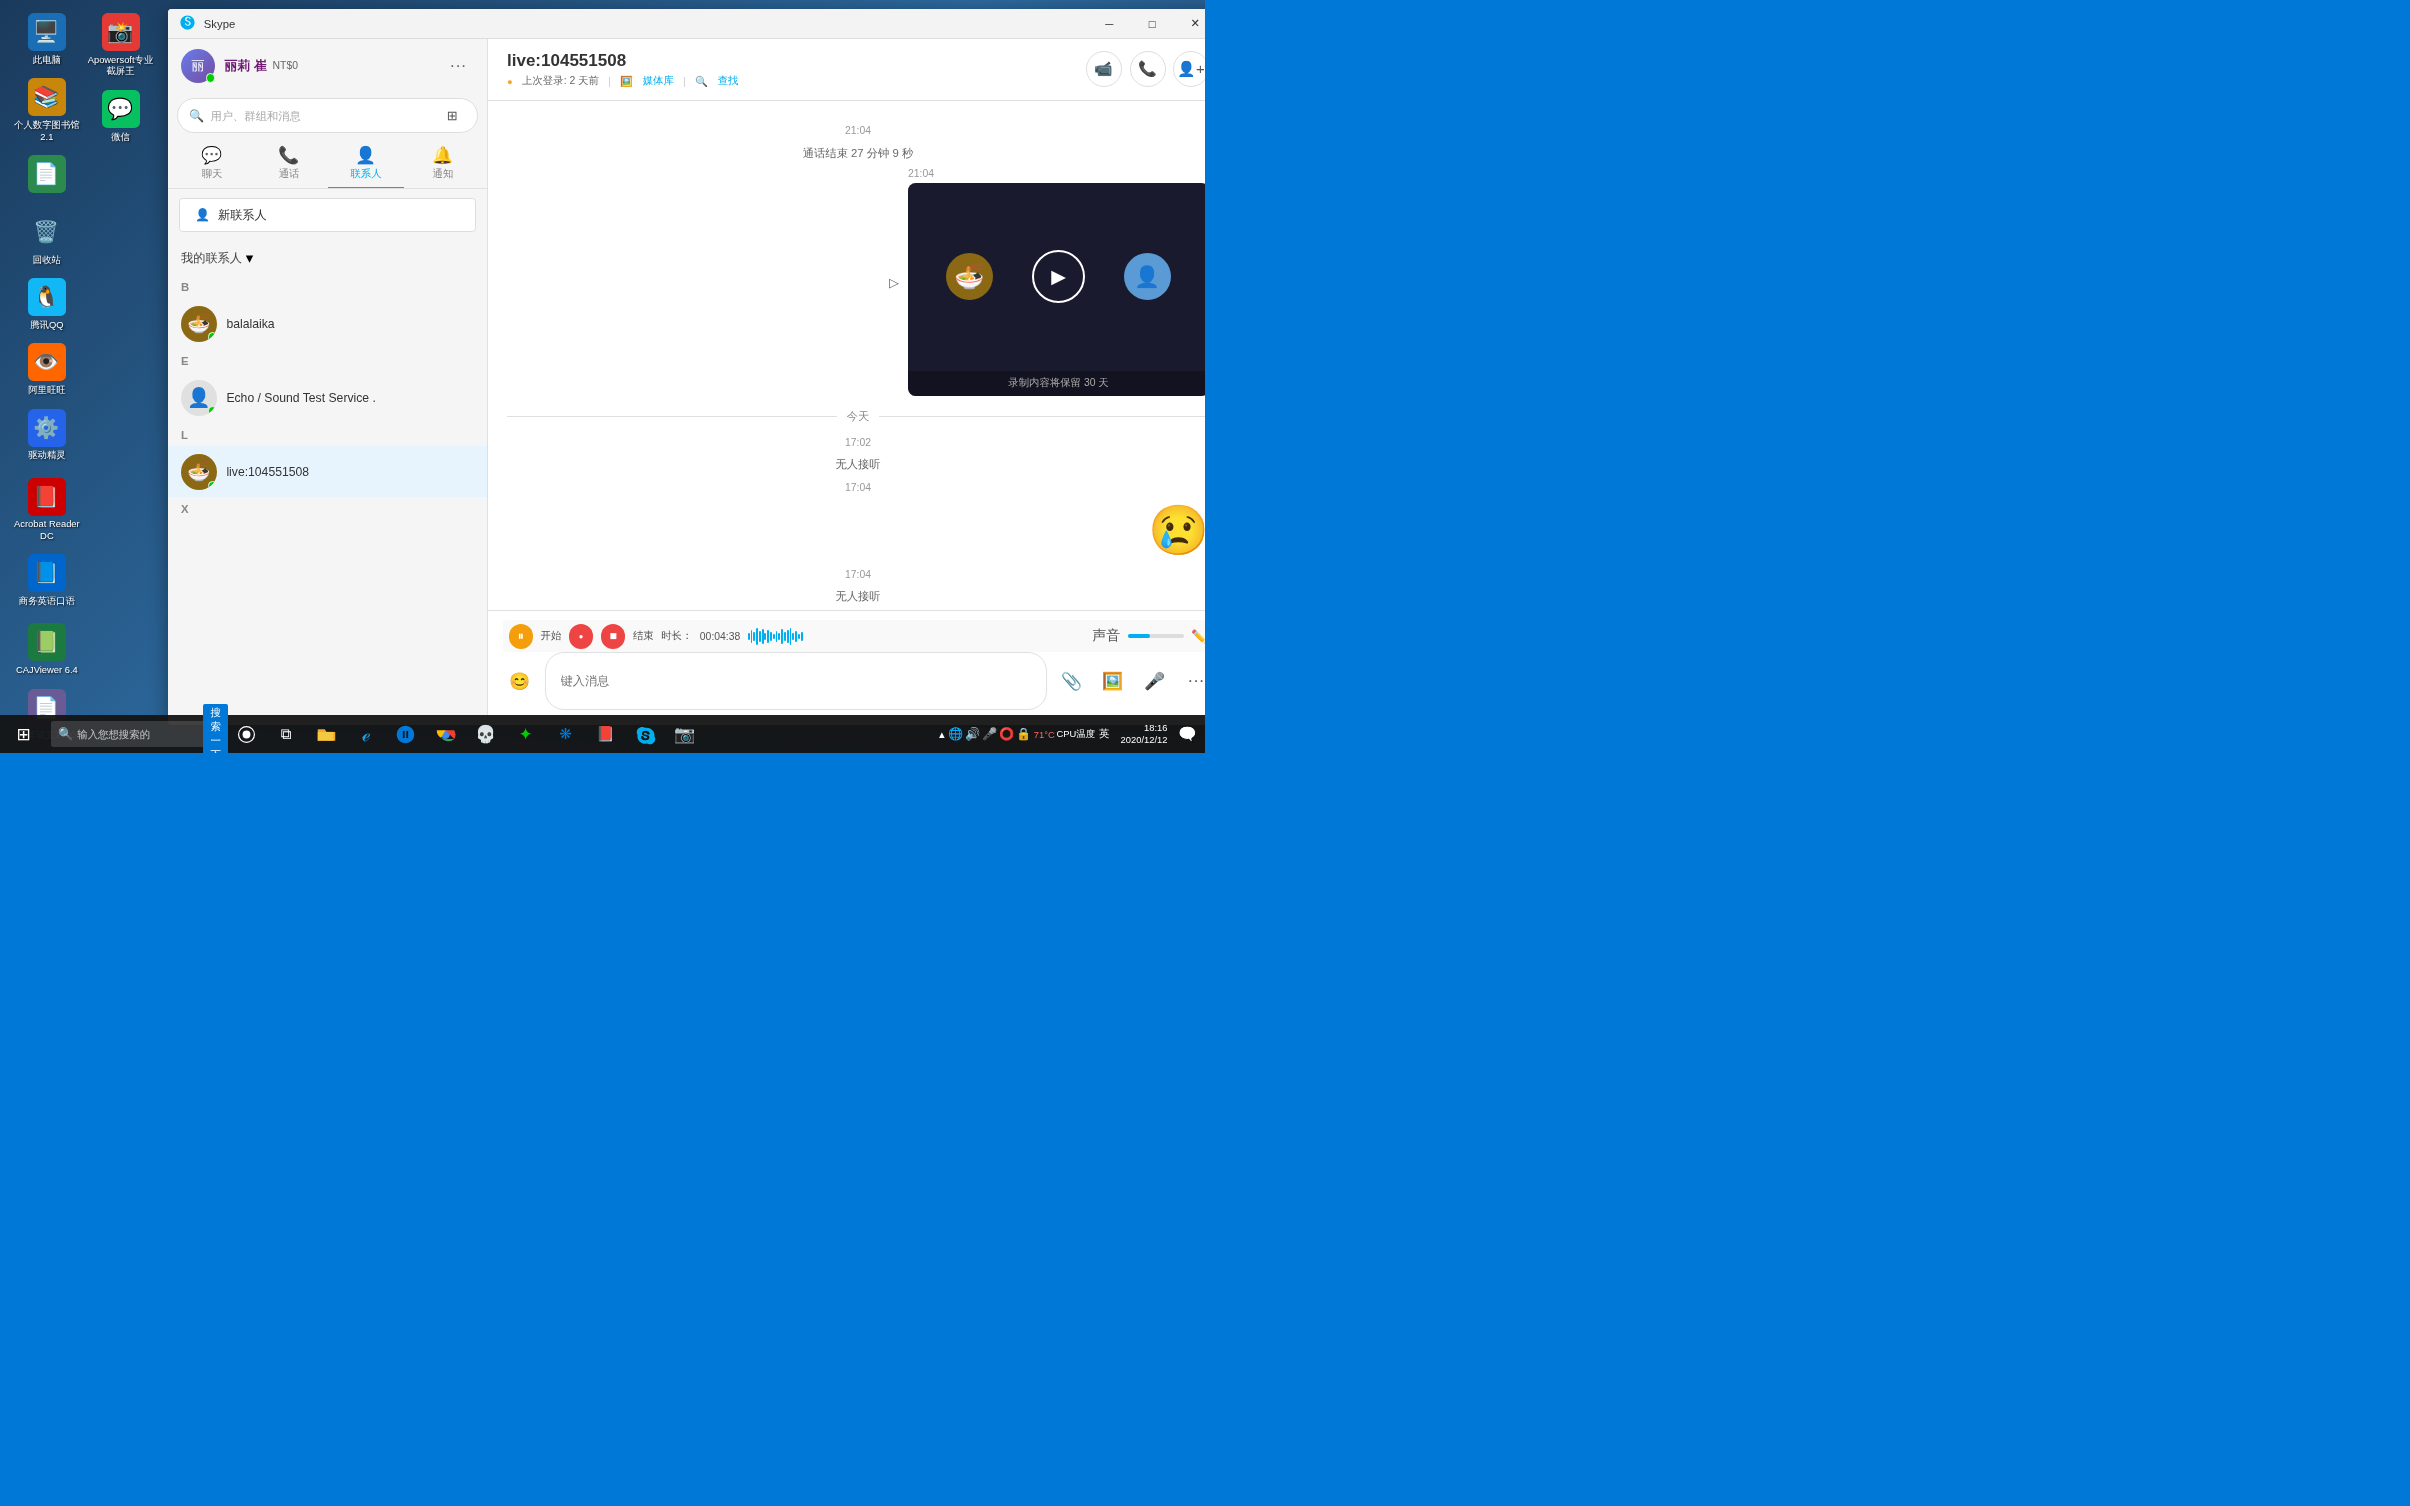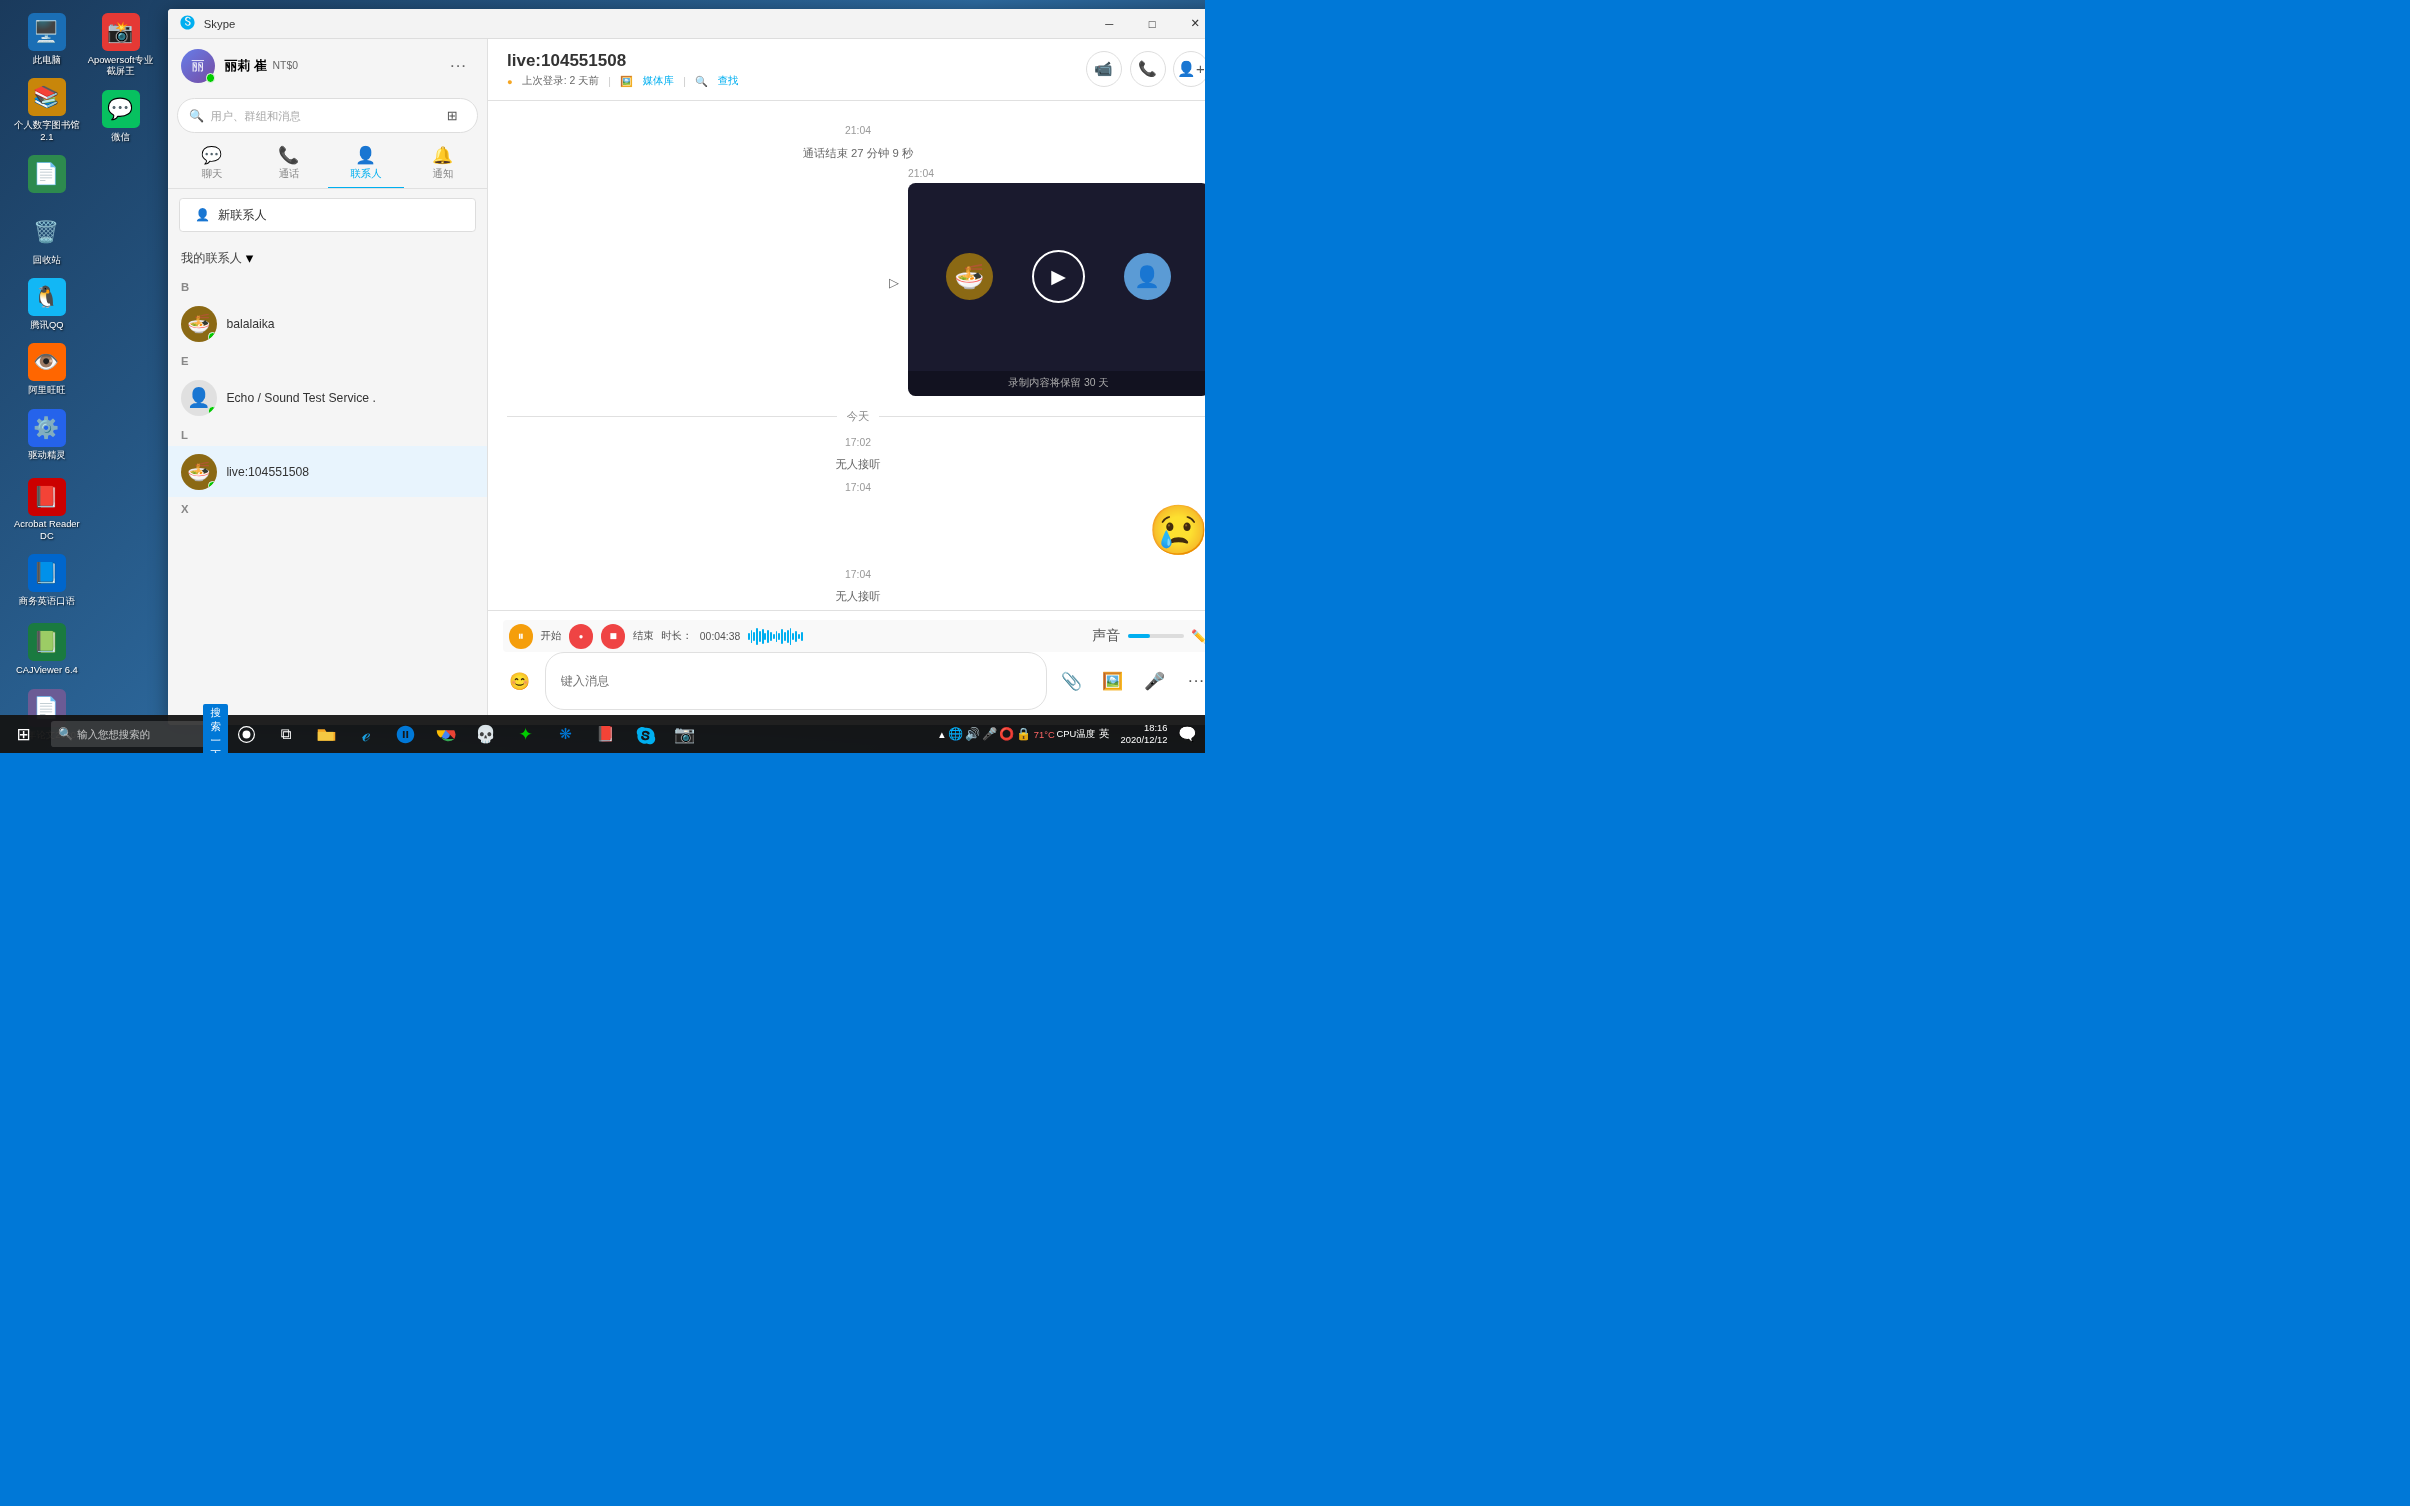--- a/index.html
+++ b/index.html
@@ -246,21 +246,21 @@
       right: 0;
       width: 9.4px;
       height: 9.4px;
       background: #00cc00;
       border-radius: 50%;
       border: 1.9px solid #f5f5f5;
     }
     .user-name {
       font-size: 13px;
       font-weight: bold;
-      color: #000000;
+      color: #701a75;
     }
     .user-balance {
       font-size: 10.4px;
       color: #666;
       margin-left: 5.6px;
     }
     .more-btn {
       margin-left: auto;
       font-size: 17px;
       color: #666;

